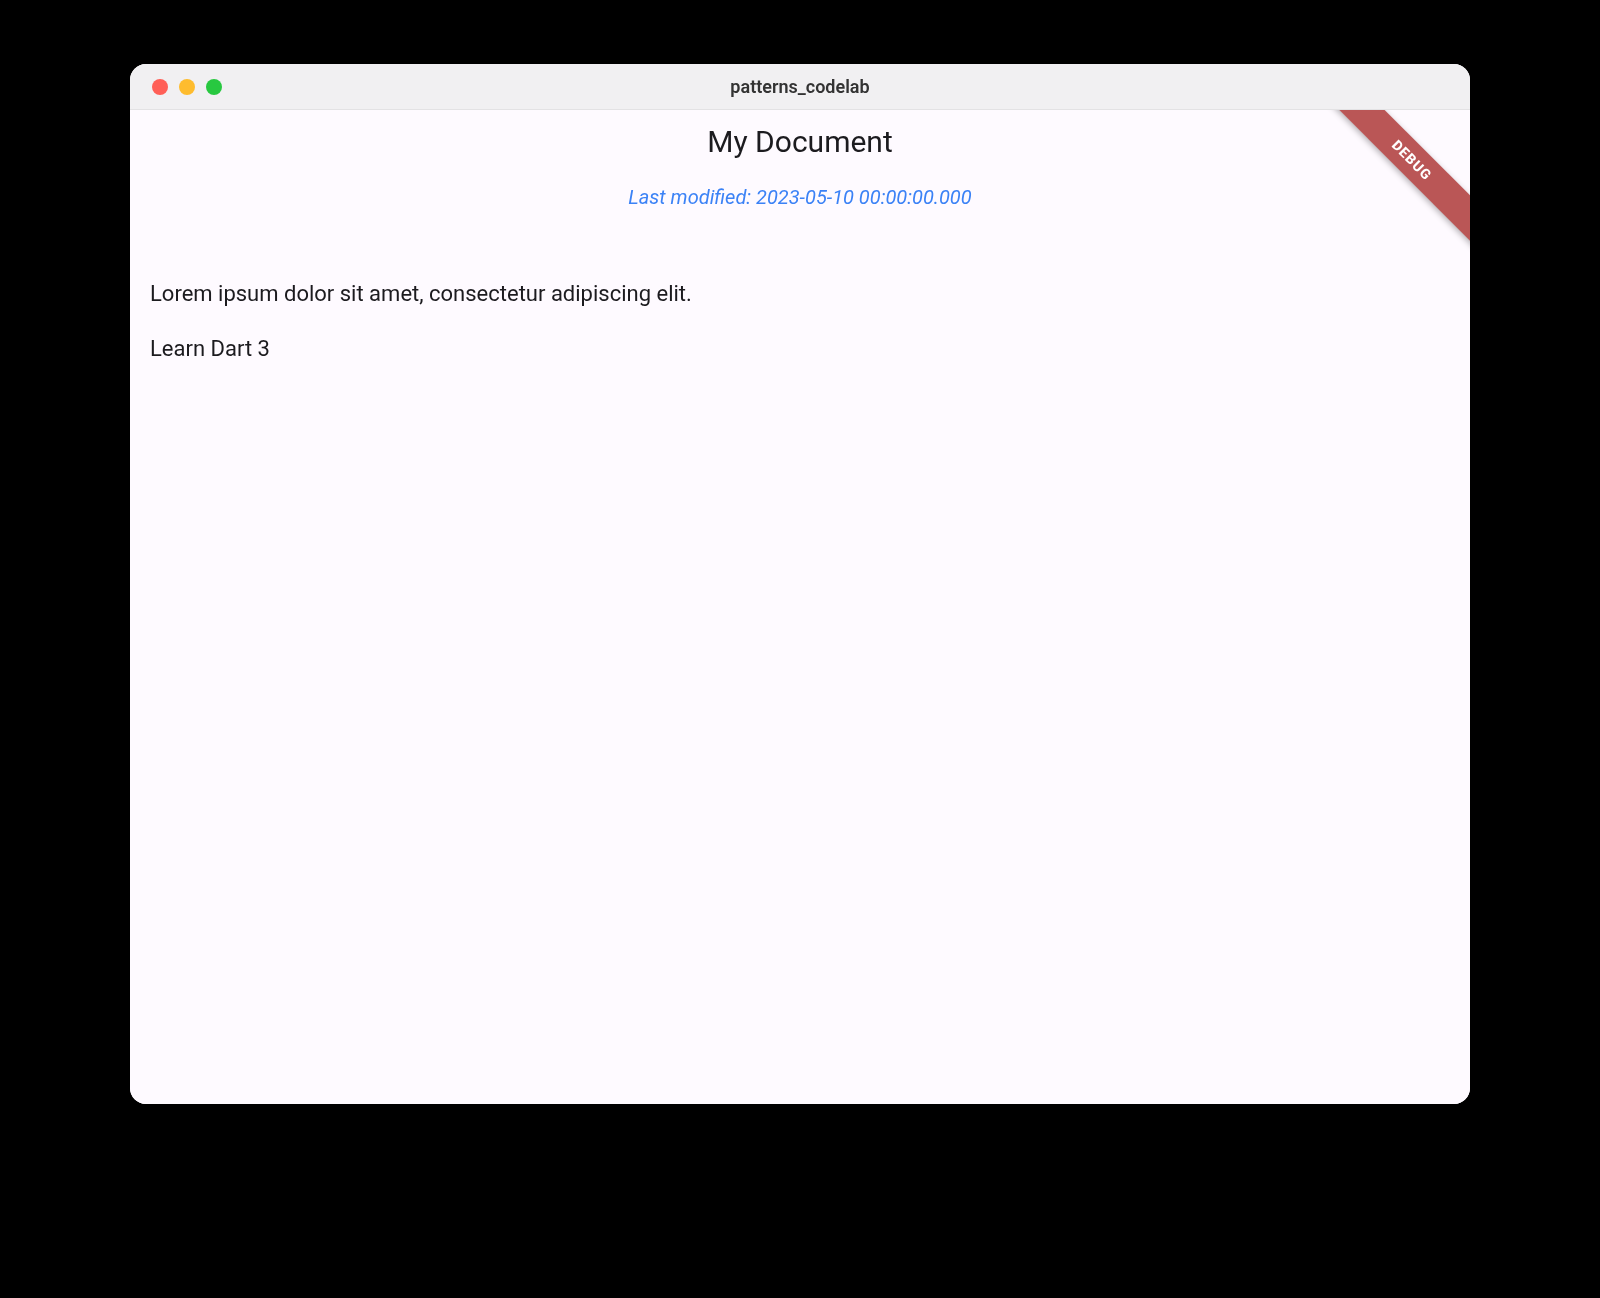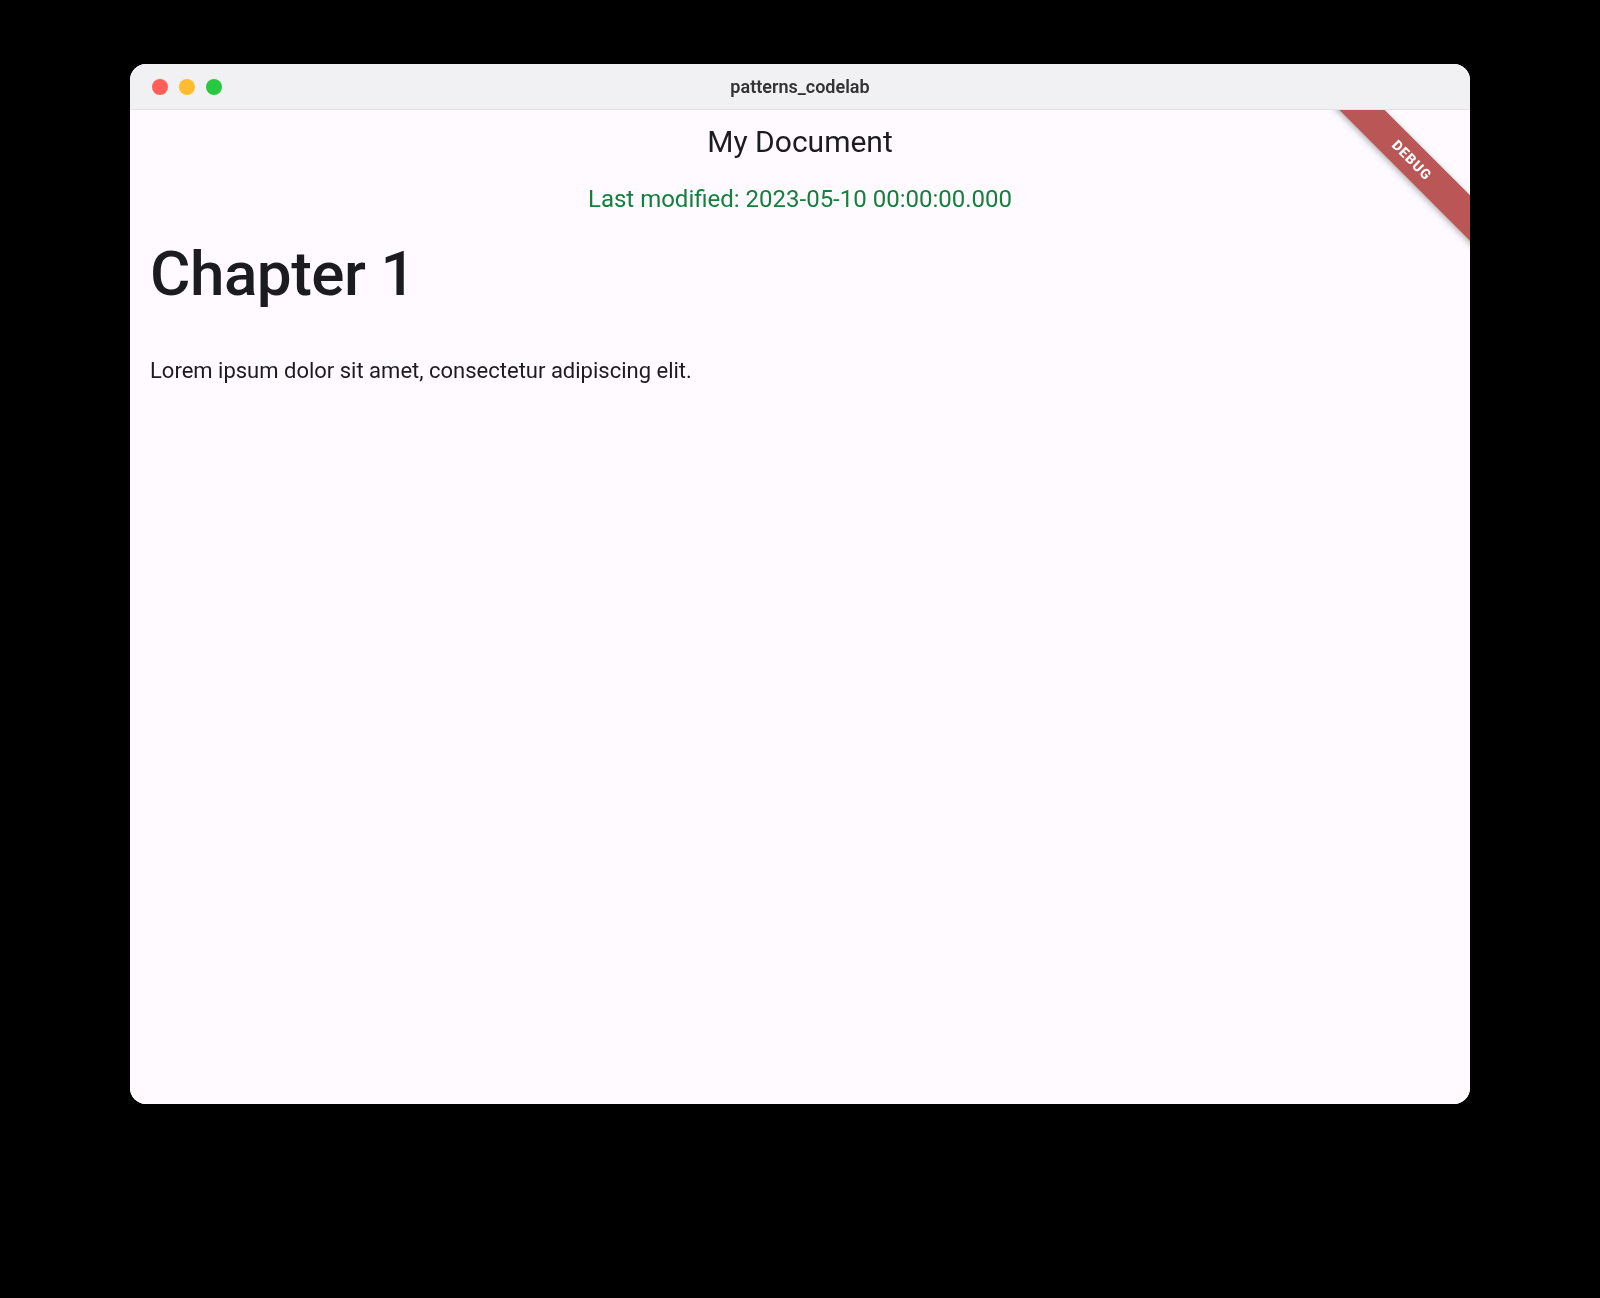--- a/index.html
+++ b/index.html
@@ -117,23 +117,24 @@
       font-weight: 400;
       color: #1c1b1f;
     }
 
     .subtitle {
       text-align: center;
       padding-top: 26px;
     }
 
     .subtitle-text {
-      font-size: 24px;
-      color: #15803d;
+      font-size: 20px;
+      color: #3b82f6;
       font-weight: 400;
+      font-style: italic;
     }
 
     .doc-body {
       padding: 24px 20px 0 20px;
     }
 
     .chapter-heading {
       font-size: 62px;
       font-weight: 500;
       color: #1c1b1f;
@@ -176,17 +177,17 @@
 
     <div class="appbar">
       <div class="appbar-title">My Document</div>
     </div>
 
     <div class="subtitle">
       <div class="subtitle-text">Last modified: 2023-05-10 00:00:00.000</div>
     </div>
 
     <div class="doc-body">
-      <div class="chapter-heading">Chapter 1</div>
       <div class="paragraph">Lorem ipsum dolor sit amet, consectetur adipiscing elit.</div>
+      <div class="task-text">Learn Dart 3</div>
     </div>
   </div>
 </div>
 
 </body></html>

